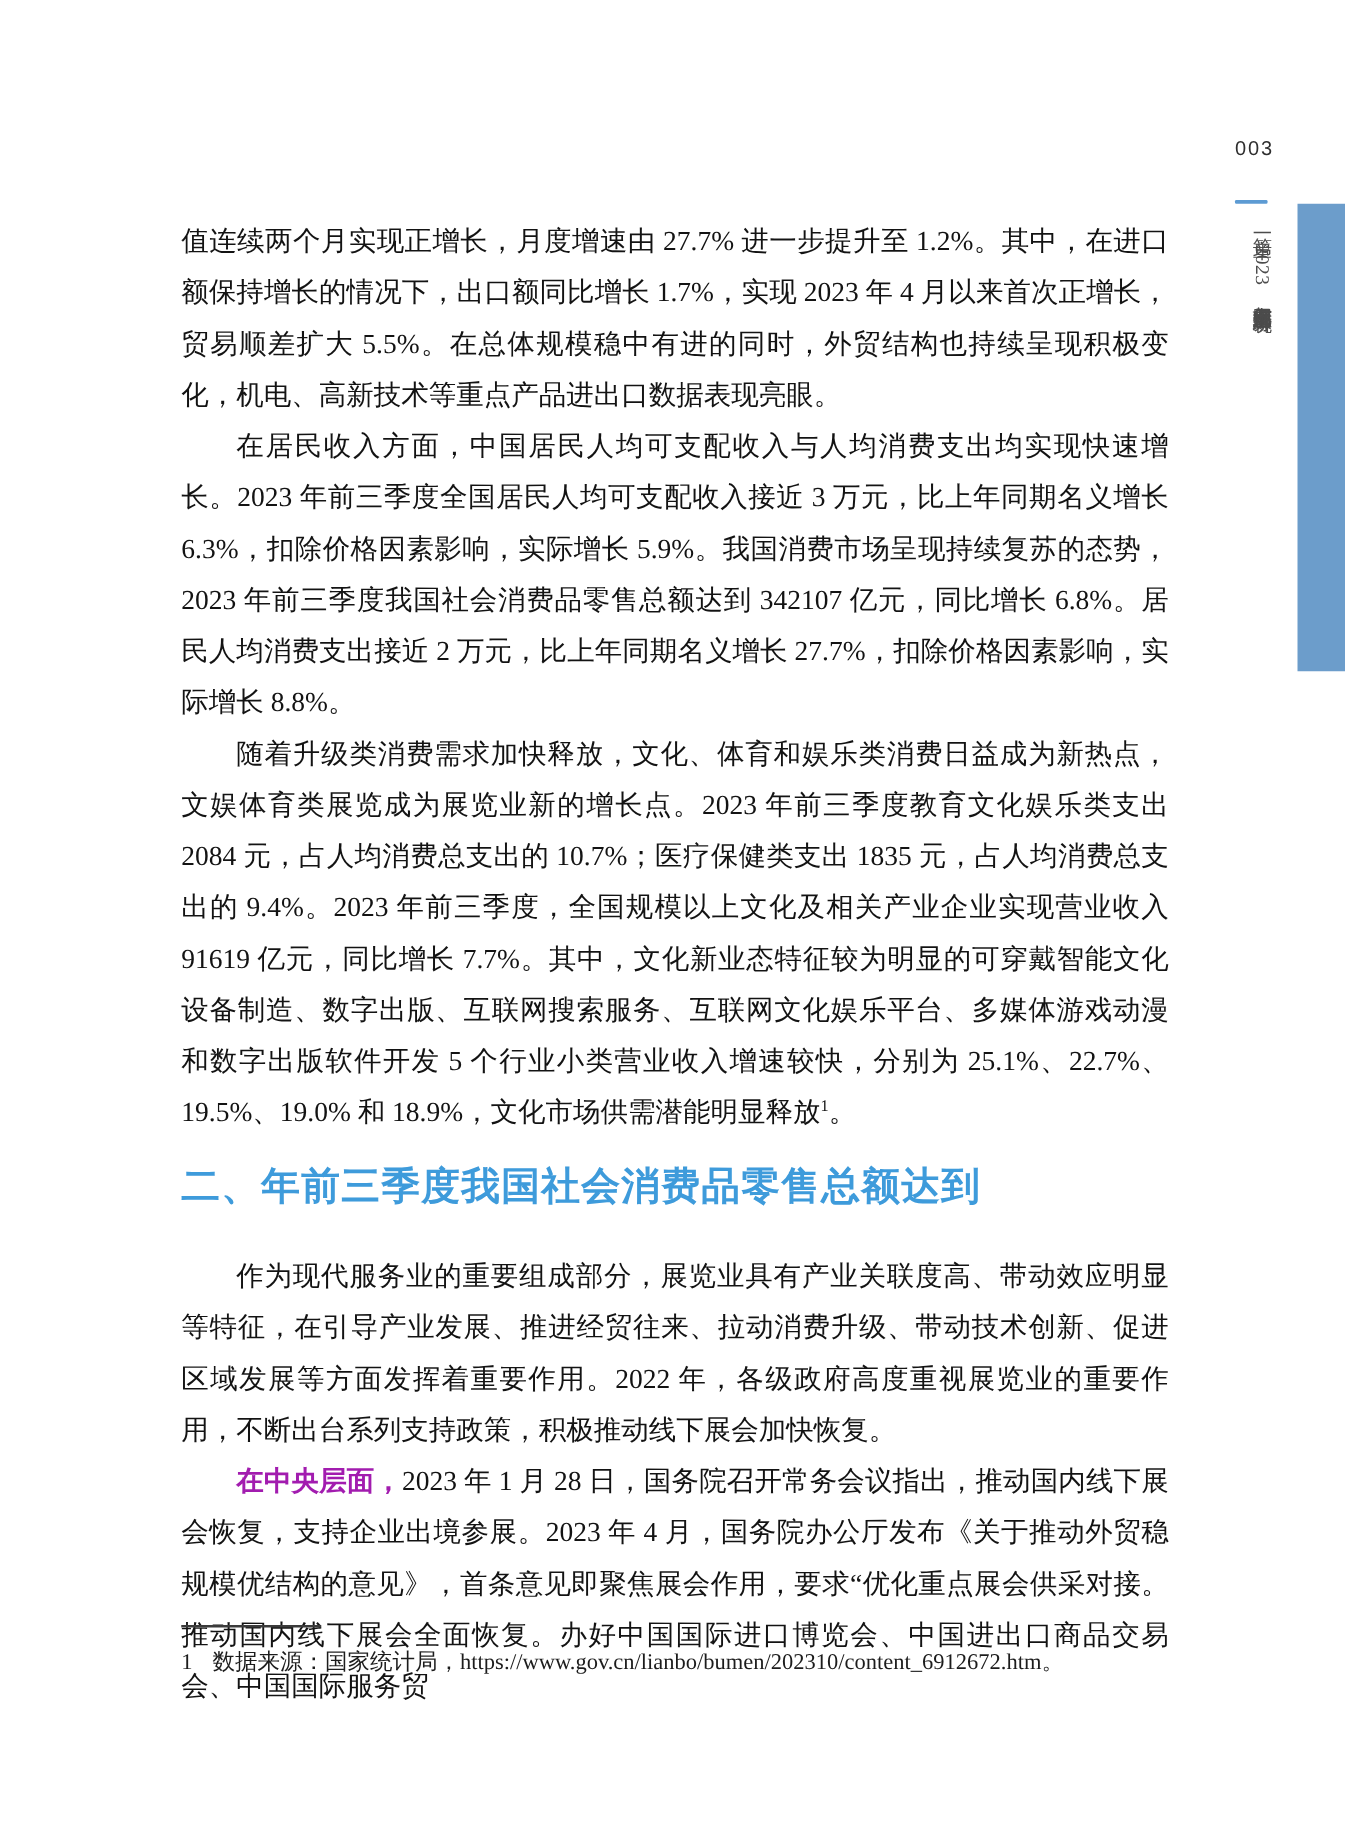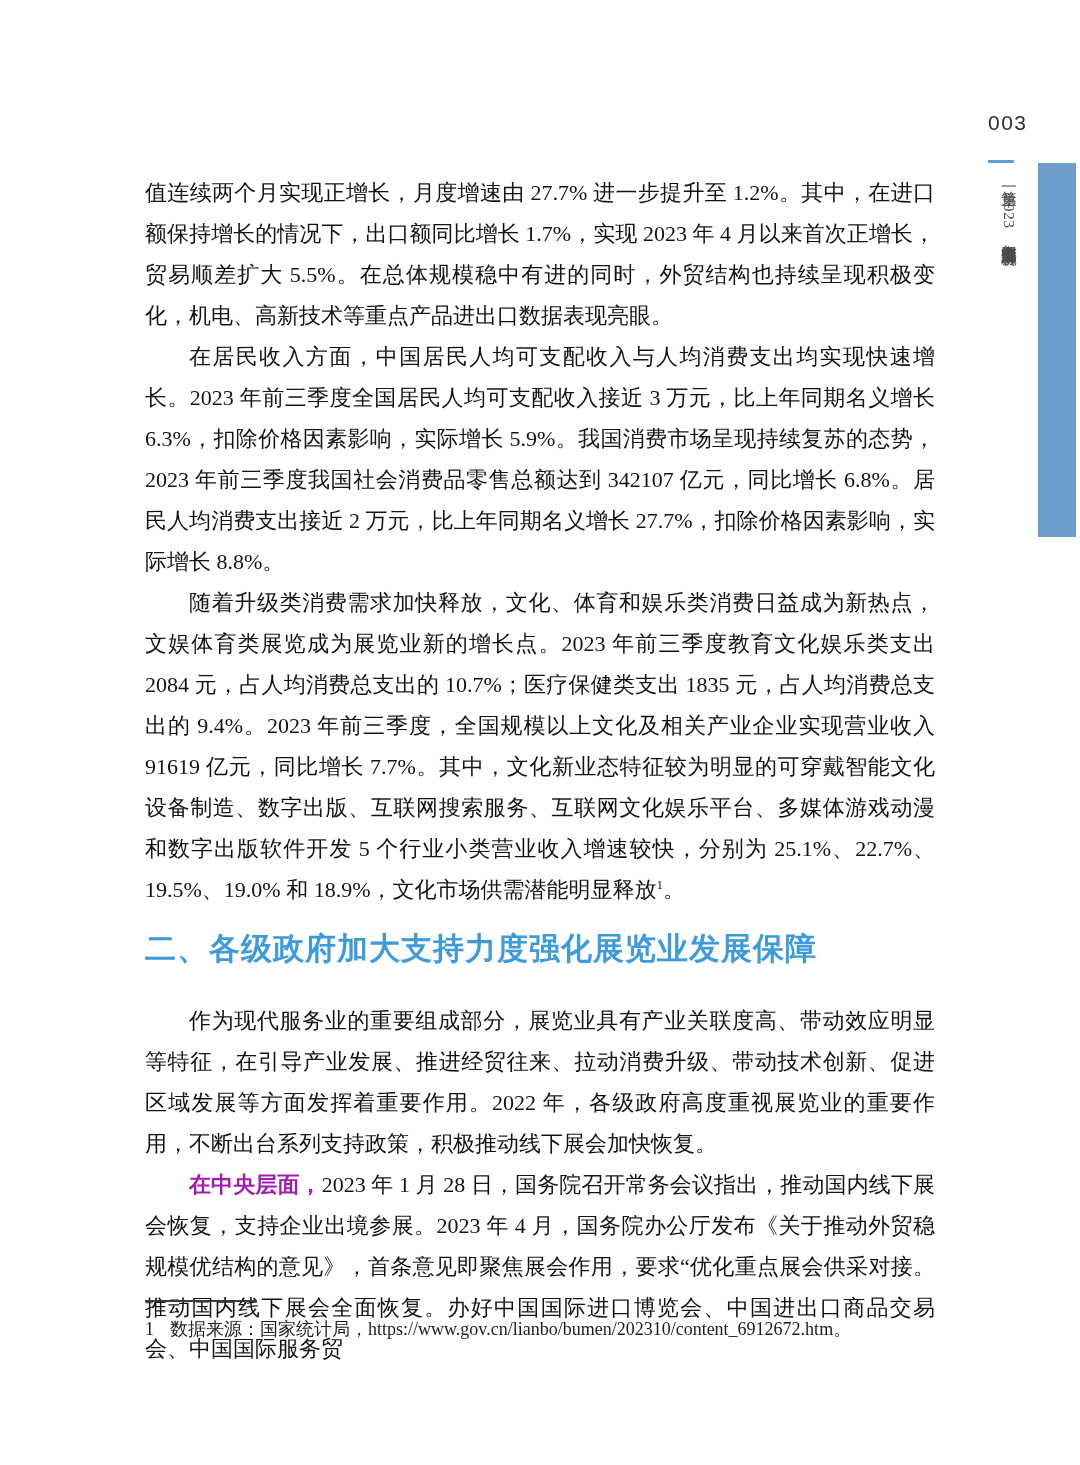--- a/index.html
+++ b/index.html
@@ -86,21 +86,21 @@
   .footnote-text {
     flex: 1 1 auto;
   }
 
   
   .page-number {
     position: absolute;
     left: 988px;
     top: 111px;
     font-family: "Liberation Sans", sans-serif;
-    font-size: 21px;
+    font-size: 16px;
     letter-spacing: 1.5px;
     color: #2f2f2f;
   }
   .sidebar-dash {
     position: absolute;
     left: 988px;
     top: 160px;
     width: 26px;
     height: 3px;
     background: #5d9bd3;
@@ -134,21 +134,21 @@
 <div class="page">
 
   <div class="content">
 
     <p>值连续两个月实现正增长，月度增速由 27.7% 进一步提升至 1.2%。其中，在进口额保持增长的情况下，出口额同比增长 1.7%，实现 2023 年 4 月以来首次正增长，贸易顺差扩大 5.5%。在总体规模稳中有进的同时，外贸结构也持续呈现积极变化，机电、高新技术等重点产品进出口数据表现亮眼。</p>
 
     <p class="indent">在居民收入方面，中国居民人均可支配收入与人均消费支出均实现快速增长。2023 年前三季度全国居民人均可支配收入接近 3 万元，比上年同期名义增长 6.3%，扣除价格因素影响，实际增长 5.9%。我国消费市场呈现持续复苏的态势，2023 年前三季度我国社会消费品零售总额达到 342107 亿元，同比增长 6.8%。居民人均消费支出接近 2 万元，比上年同期名义增长 27.7%，扣除价格因素影响，实际增长 8.8%。</p>
 
     <p class="indent"><span>随着升级类消费需求加快释放，文化、体育和娱乐类消费日益成为新热点，文娱体育类展览成为展览业新的增长点。2023 年前三季度教育文化娱乐类支出 2084 元，占人均消费总支出的 10.7%；医疗保健类支出 1835 元，占人均消费总支出的 9.4%。2023 年前三季度，全国规模以上文化及相关产业企业实现营业收入 91619 亿元，同比增长 7.7%。其中，文化新业态特征较为明显的可穿戴智能文化设备制造、数字出版、互联网搜索服务、互联网文化娱乐平台、多媒体游戏动漫和数字出版软件开发 5 个行业小类营业收入增速较快，分别为 25.1%、22.7%、19.5%、19.0% 和 18.9%，文化市场供需潜能明显释放</span><sup class="fnref">1</sup><span>。</span></p>
 
-    <h2 class="section-heading">二、各级政府加大支持力度强化展览业发展保障</h2>
+    <h2 class="section-heading">二、年前三季度我国社会消费品零售总额达到</h2>
 
     <p class="indent">作为现代服务业的重要组成部分，展览业具有产业关联度高、带动效应明显等特征，在引导产业发展、推进经贸往来、拉动消费升级、带动技术创新、促进区域发展等方面发挥着重要作用。2022 年，各级政府高度重视展览业的重要作用，不断出台系列支持政策，积极推动线下展会加快恢复。</p>
 
     <p class="indent"><span class="lead-blue">在中央层面，</span><span>2023 年 1 月 28 日，国务院召开常务会议指出，推动国内线下展会恢复，支持企业出境参展。2023 年 4 月，国务院办公厅发布《关于推动外贸稳规模优结构的意见》，首条意见即聚焦展会作用，要求“优化重点展会供采对接。推动国内线下展会全面恢复。办好中国国际进口博览会、中国进出口商品交易会、中国国际服务贸</span></p>
   </div>
 
   <div class="footnote">
     <div class="footnote-rule"></div>
     <div class="footnote-row">
       <span class="footnote-marker">1</span>

